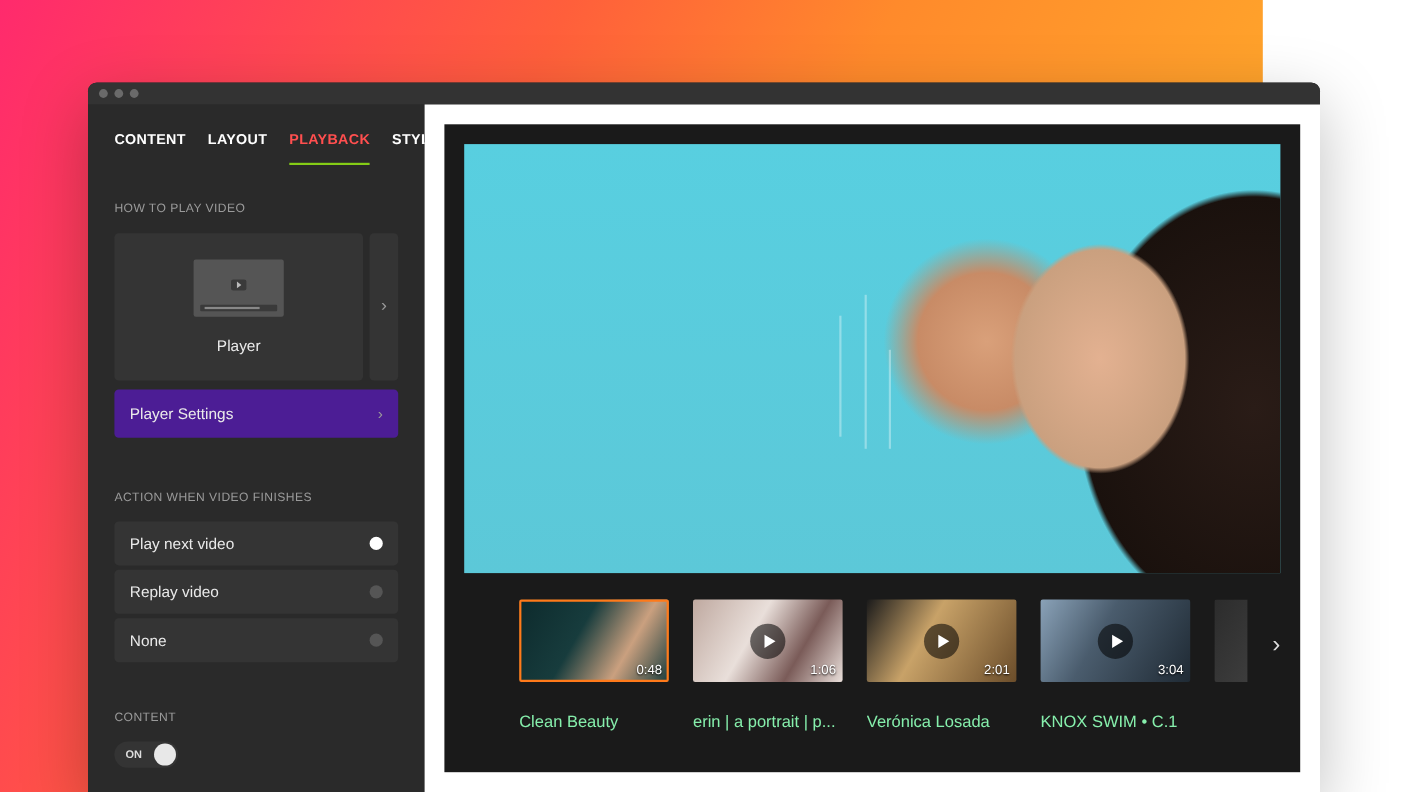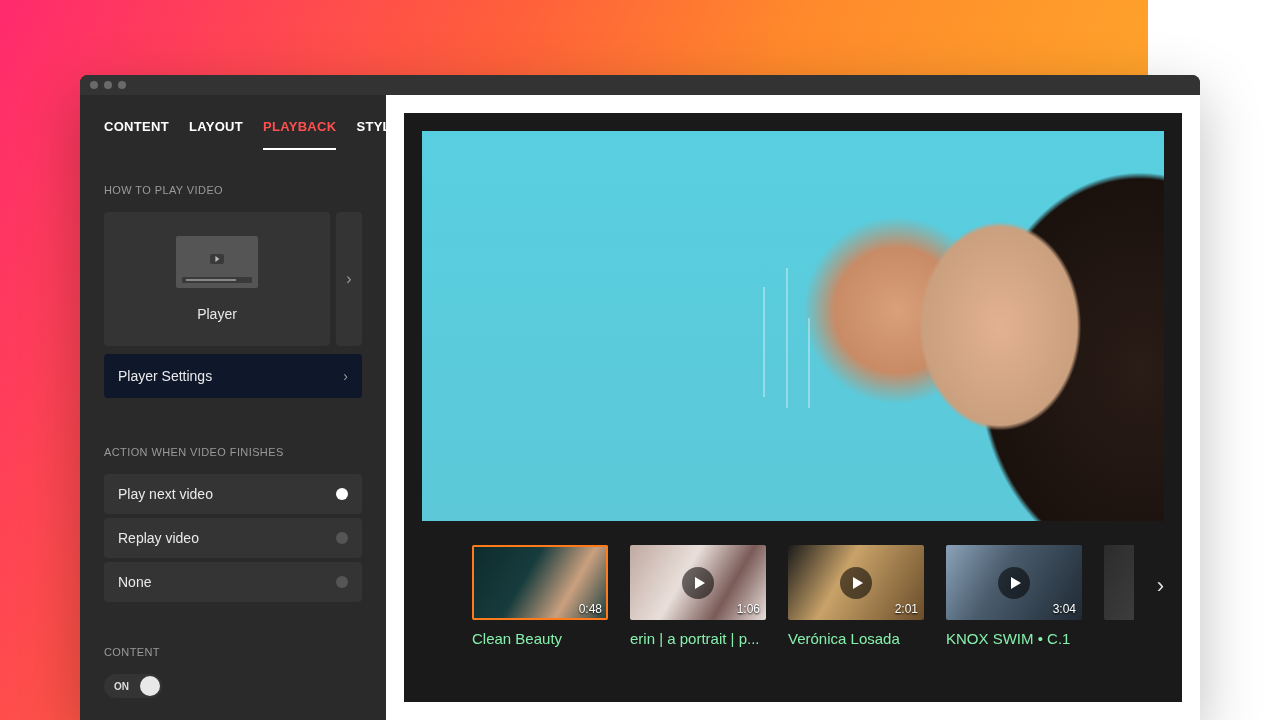--- a/index.html
+++ b/index.html
@@ -13,21 +13,21 @@
     position: absolute; left: 80px; top: 75px; width: 1120px; height: 645px;
     background: #2a2a2a; border-radius: 8px 8px 0 0; overflow: hidden;
     box-shadow: 0 20px 60px rgba(0,0,0,.25);
   }
   .titlebar { height: 20px; background: #333; display: flex; align-items: center; padding-left: 10px; gap: 6px; }
   .dot { width: 8px; height: 8px; border-radius: 50%; background: #6a6a6a; }
   .body { display: flex; height: calc(100% - 20px); }
   .sidebar { width: 336px; background: #2a2a2a; padding: 0 24px 24px 24px; overflow: hidden; }
   .tabs { display: flex; gap: 20px; padding-top: 24px; margin-bottom: 34px; }
   .tab { color: #fff; font-size: 13px; font-weight: 600; letter-spacing: .3px; cursor: pointer; padding-bottom: 14px; }
-  .tab.active { color: #ff4f4f; border-bottom: 2px solid #ffffff; }
+  .tab.active { color: #ff4f4f; border-bottom: 2px solid #84cc16; }
   .section-label { color: #9a9a9a; font-size: 11px; letter-spacing: .4px; margin-bottom: 16px; }
   .card-row { display: flex; align-items: stretch; gap: 6px; margin-bottom: 8px; }
   .card {
     flex: 1 1 auto; background: #343434; border-radius: 4px;
     display: flex; flex-direction: column; align-items: center; justify-content: center;
     height: 134px; gap: 18px;
   }
   .player-thumb {
     width: 82px; height: 52px; background: #555; position: relative; border-radius: 2px;
   }
@@ -40,21 +40,21 @@
     width:0;height:0;border-left:4px solid #bbb;border-top:3px solid transparent;border-bottom:3px solid transparent;
   }
   .player-thumb .bar{ position:absolute; left:6px; right:6px; bottom:5px; height:6px; background:#3a3a3a; border-radius:1px;}
   .player-thumb .bar::after{content:"";position:absolute;left:4px;top:2px;height:2px;width:50px;background:#888;}
   .card-label { color: #eaeaea; font-size: 14px; }
   .side-next {
     width: 26px; background: #343434; border-radius: 4px;
     display: flex; align-items: center; justify-content: center; color:#9a9a9a; font-size:16px; cursor:pointer;
   }
   .row-btn {
-    background:#0f172a; border-radius:4px; height:44px; display:flex; align-items:center;
+    background:#4c1d95; border-radius:4px; height:44px; display:flex; align-items:center;
     justify-content:space-between; padding:0 14px; color:#eaeaea; font-size:14px; cursor:pointer;
     margin-bottom: 48px;
   }
   .radio-row {
     background:#343434; border-radius:4px; height:40px; display:flex; align-items:center;
     justify-content:space-between; padding:0 14px; color:#eaeaea; font-size:14px; cursor:pointer;
     margin-bottom:4px;
   }
   .radio { width:12px; height:12px; border-radius:50%; background:#555; }
   .radio.on { background:#fff; }
@@ -77,21 +77,21 @@
     position:absolute; right:-60px; top:-40px; width:560px; height:560px;
     background:
       radial-gradient(ellipse 140px 180px at 60% 42%, #e3b191 0%, #caa07f 55%, transparent 58%),
       radial-gradient(ellipse 260px 320px at 85% 50%, #2a1c17 0%, #1a110d 60%, transparent 62%);
     filter: blur(.3px);
   }
   .drip{position:absolute;width:2px;background:rgba(255,255,255,.35);}
   .d1{left:46%;top:40%;height:110px}.d2{left:49%;top:35%;height:140px}.d3{left:52%;top:48%;height:90px}
   .pl-row { display:flex; align-items:flex-start; gap:22px; position:relative; padding:0 30px 0 50px;}
   .thumb {
-    width:136px; display:flex; flex-direction:column; gap:10px; cursor:pointer;
+    width:136px; display:flex; flex-direction:column; gap:28px; cursor:pointer;
   }
   .timg{
     width:136px; height:75px; position:relative; background:#333; border-radius:2px; overflow:hidden;
   }
   .timg.sel{ outline:2px solid #ff7a1a; outline-offset:-2px;}
   .play-badge{
     position:absolute; left:50%; top:50%; transform:translate(-50%,-50%);
     width:32px; height:32px; border-radius:50%; background:rgba(0,0,0,.55);
     display:flex; align-items:center; justify-content:center;
   }

